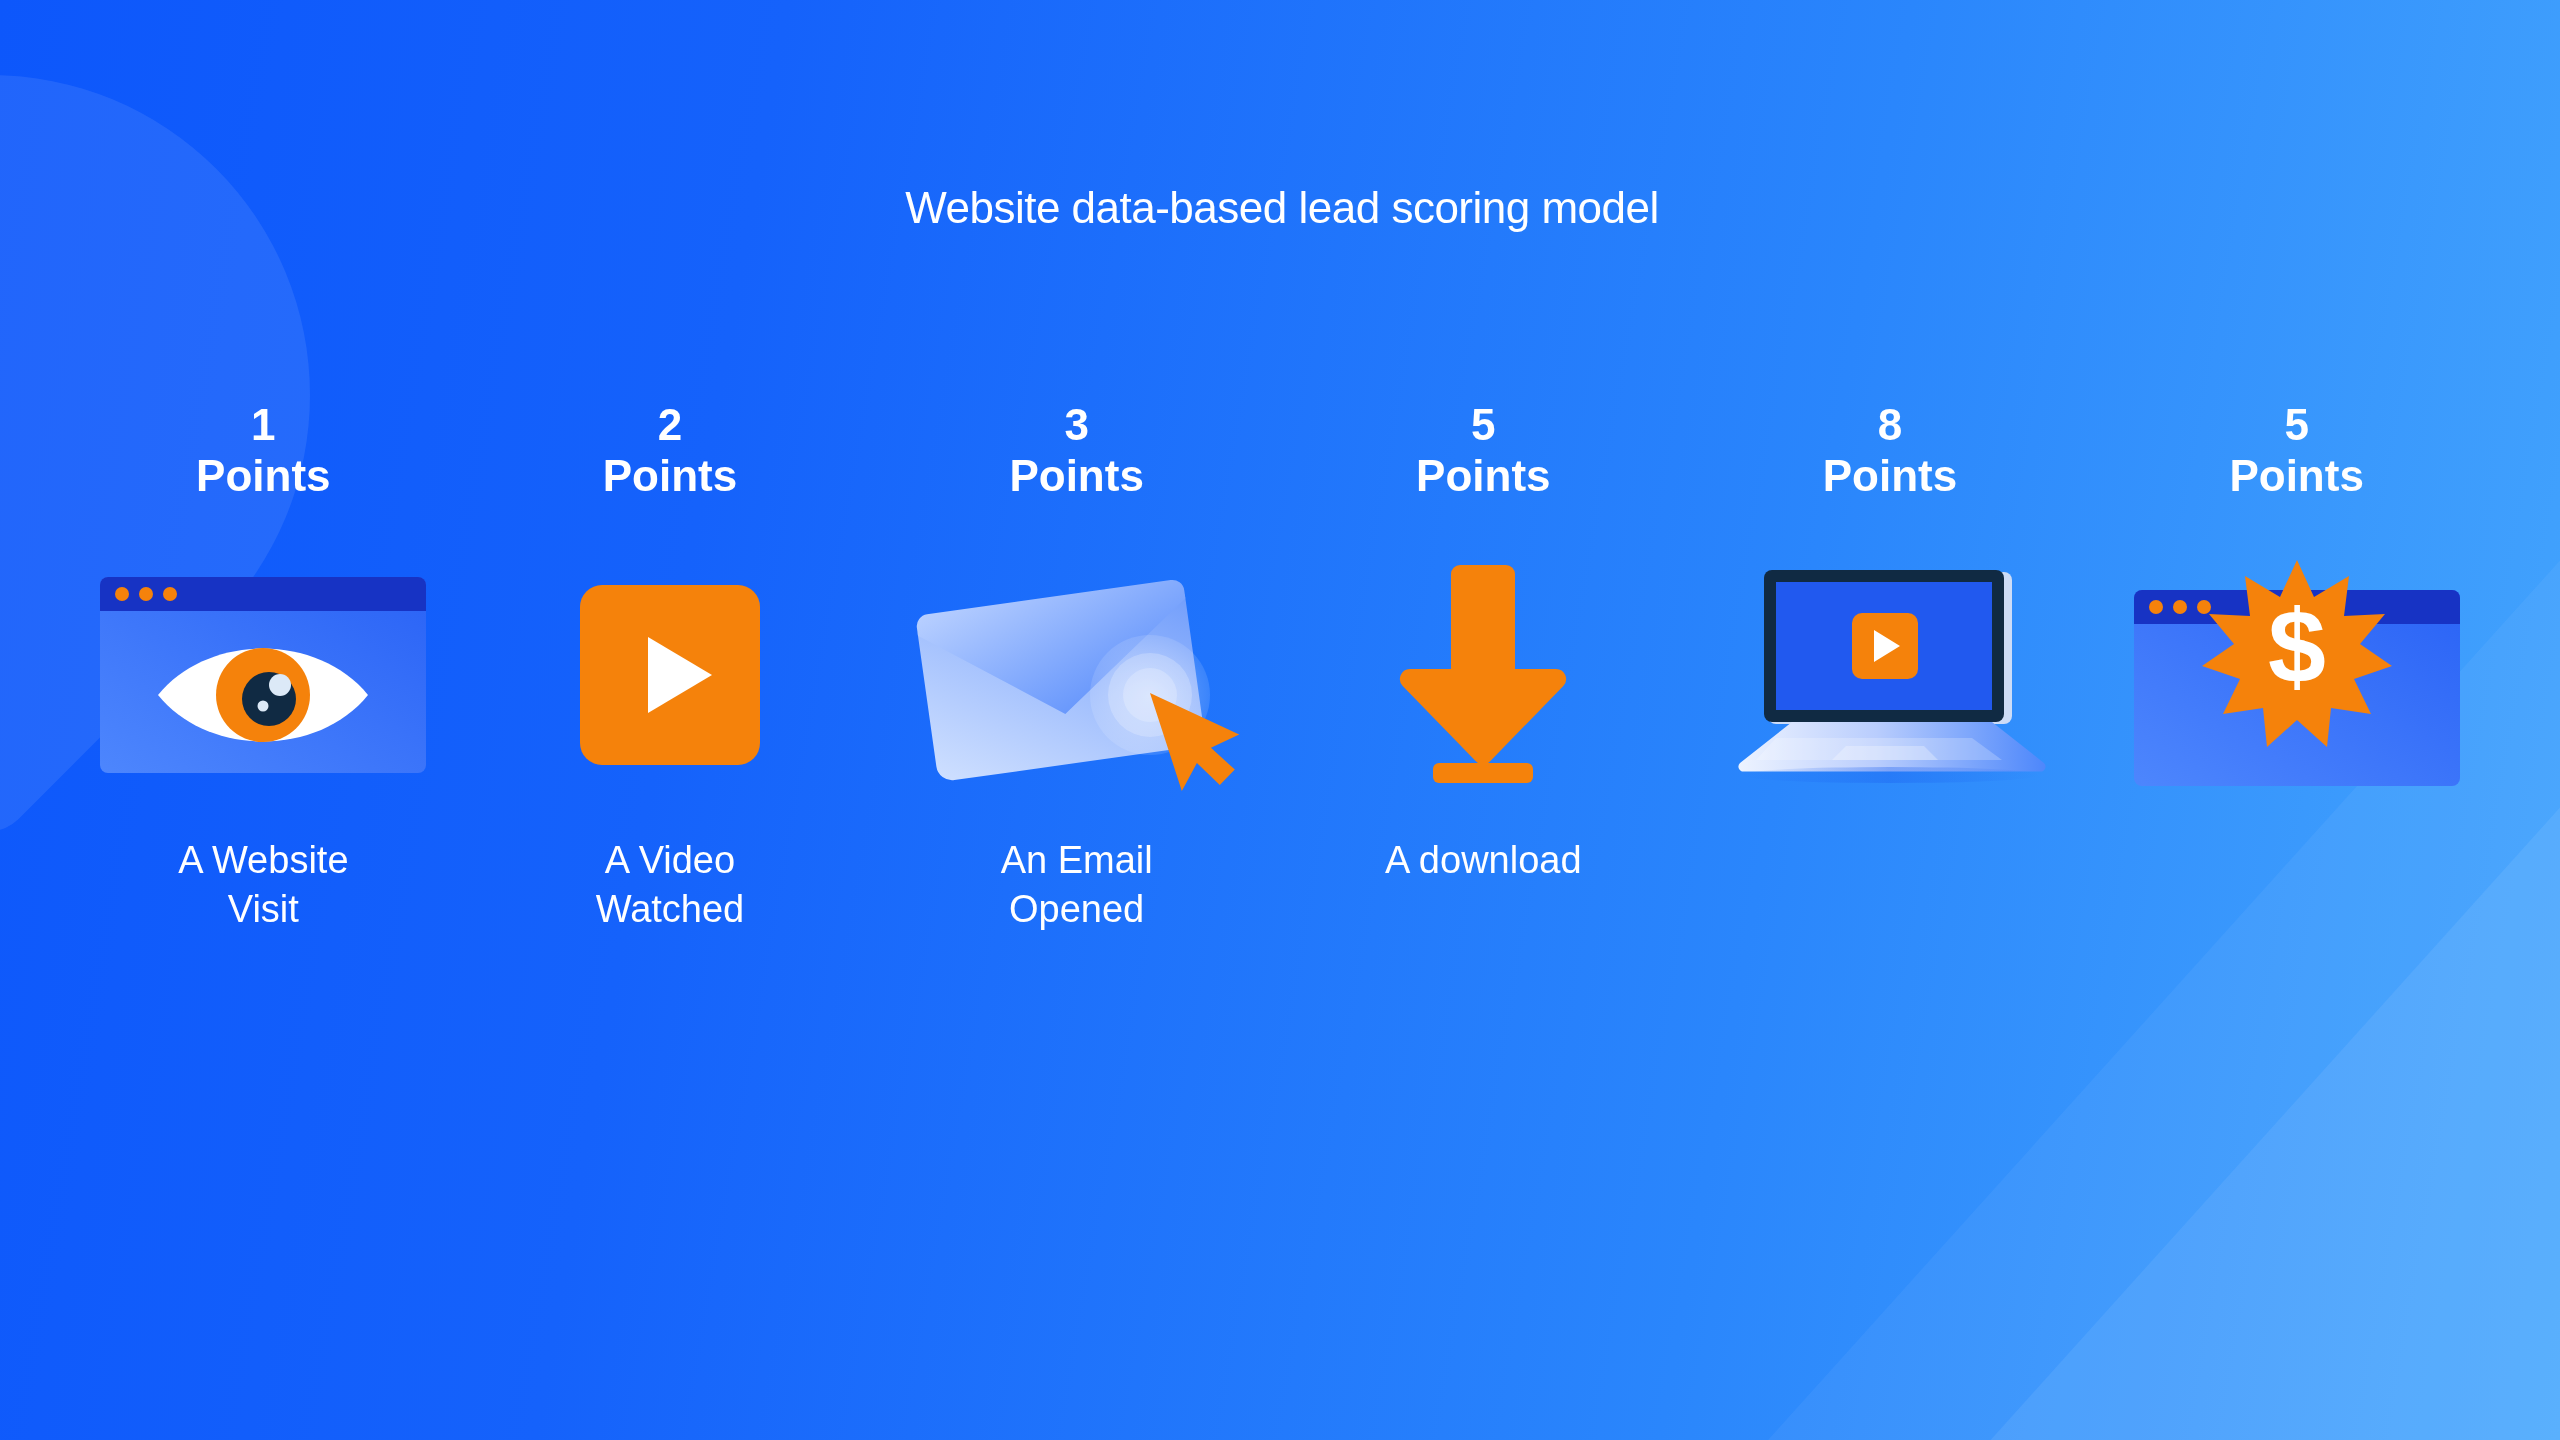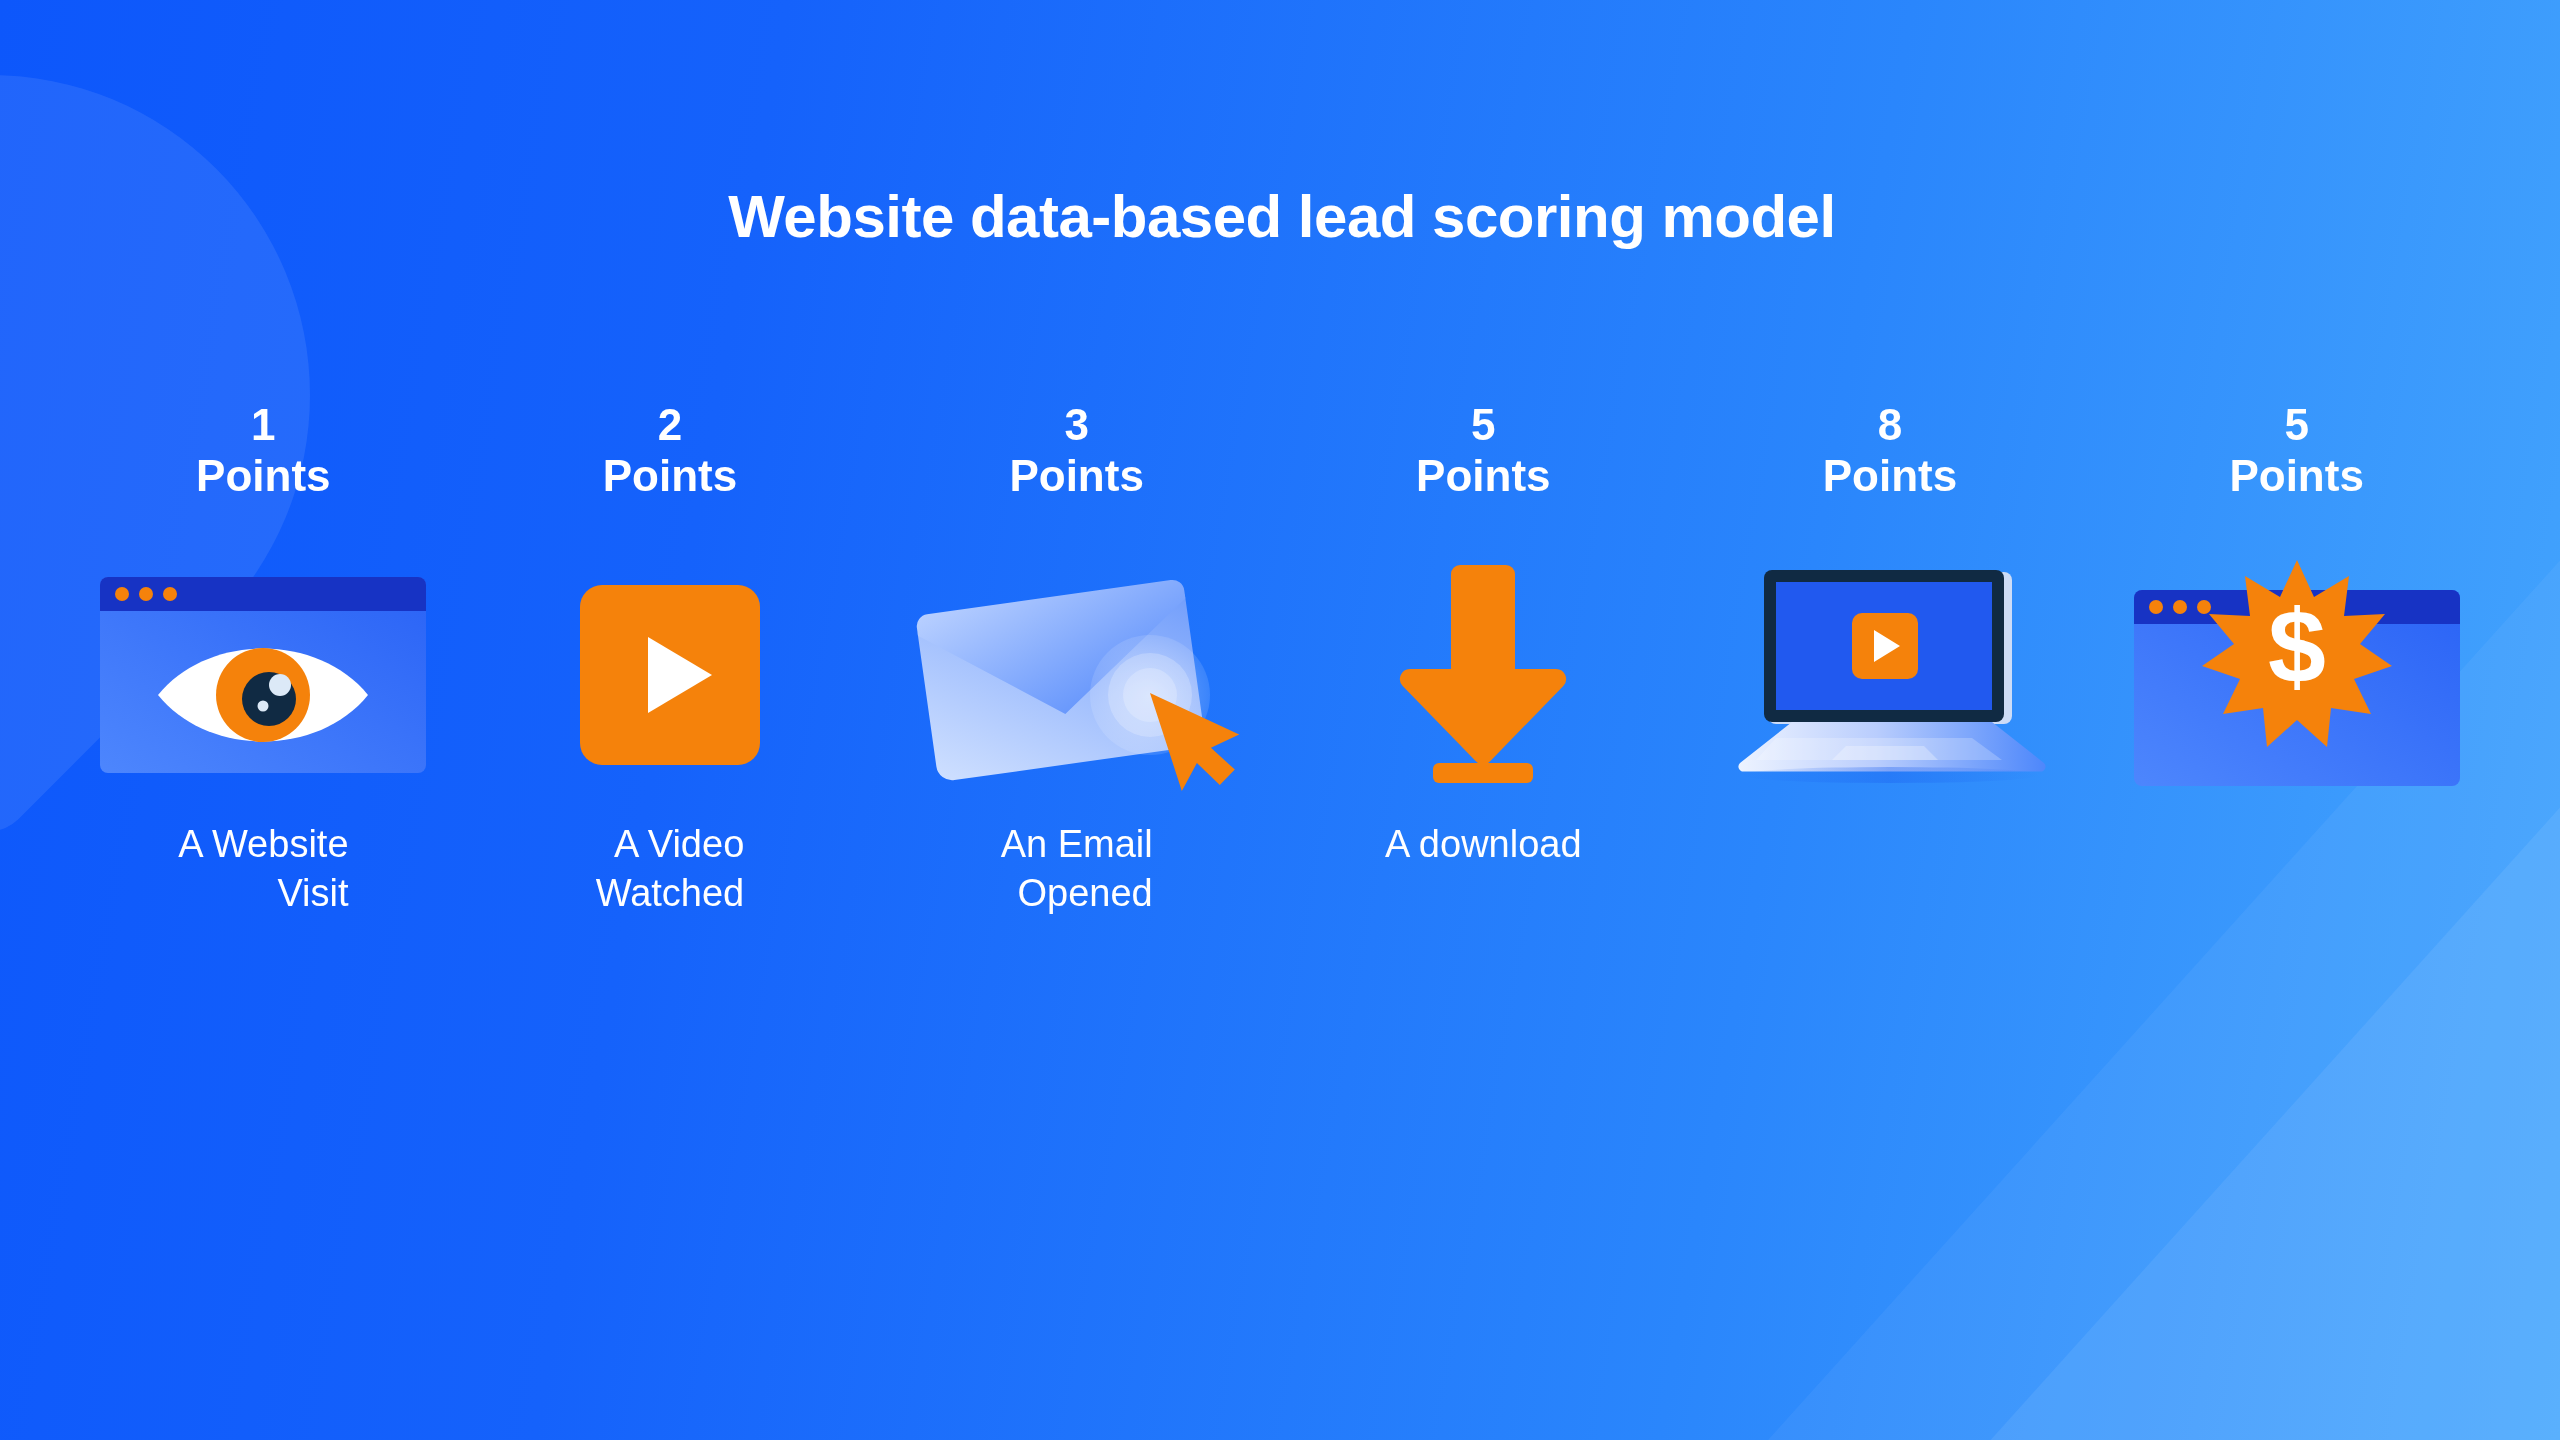--- a/index.html
+++ b/index.html
@@ -57,22 +57,22 @@
   }
 
   
   .title {
     position: absolute;
     left: 4px;
     right: 0;
     top: 185px;
     text-align: center;
     color: #ffffff;
-    font-size: 60px;
-    font-weight: bold;
+    font-size: 44px;
+    font-weight: normal;
     letter-spacing: -0.5px;
     line-height: 1.05;
   }
 
   
   .columns {
     position: absolute;
     left: 60px;
     right: 60px;
     top: 400px;
@@ -100,22 +100,22 @@
   .icon-stage {
     position: relative;
     width: 100%;
     height: 290px;
     display: flex;
     align-items: center;
     justify-content: center;
   }
 
   .caption {
-    margin-top: 0;
-    text-align: right;
+    margin-top: 16px;
+    text-align: center;
     color: #ffffff;
     font-size: 38px;
     font-weight: normal;
     line-height: 1.28;
     max-width: 300px;
   }
 
   
   .icon-svg { display: block; overflow: visible; }
 </style>

